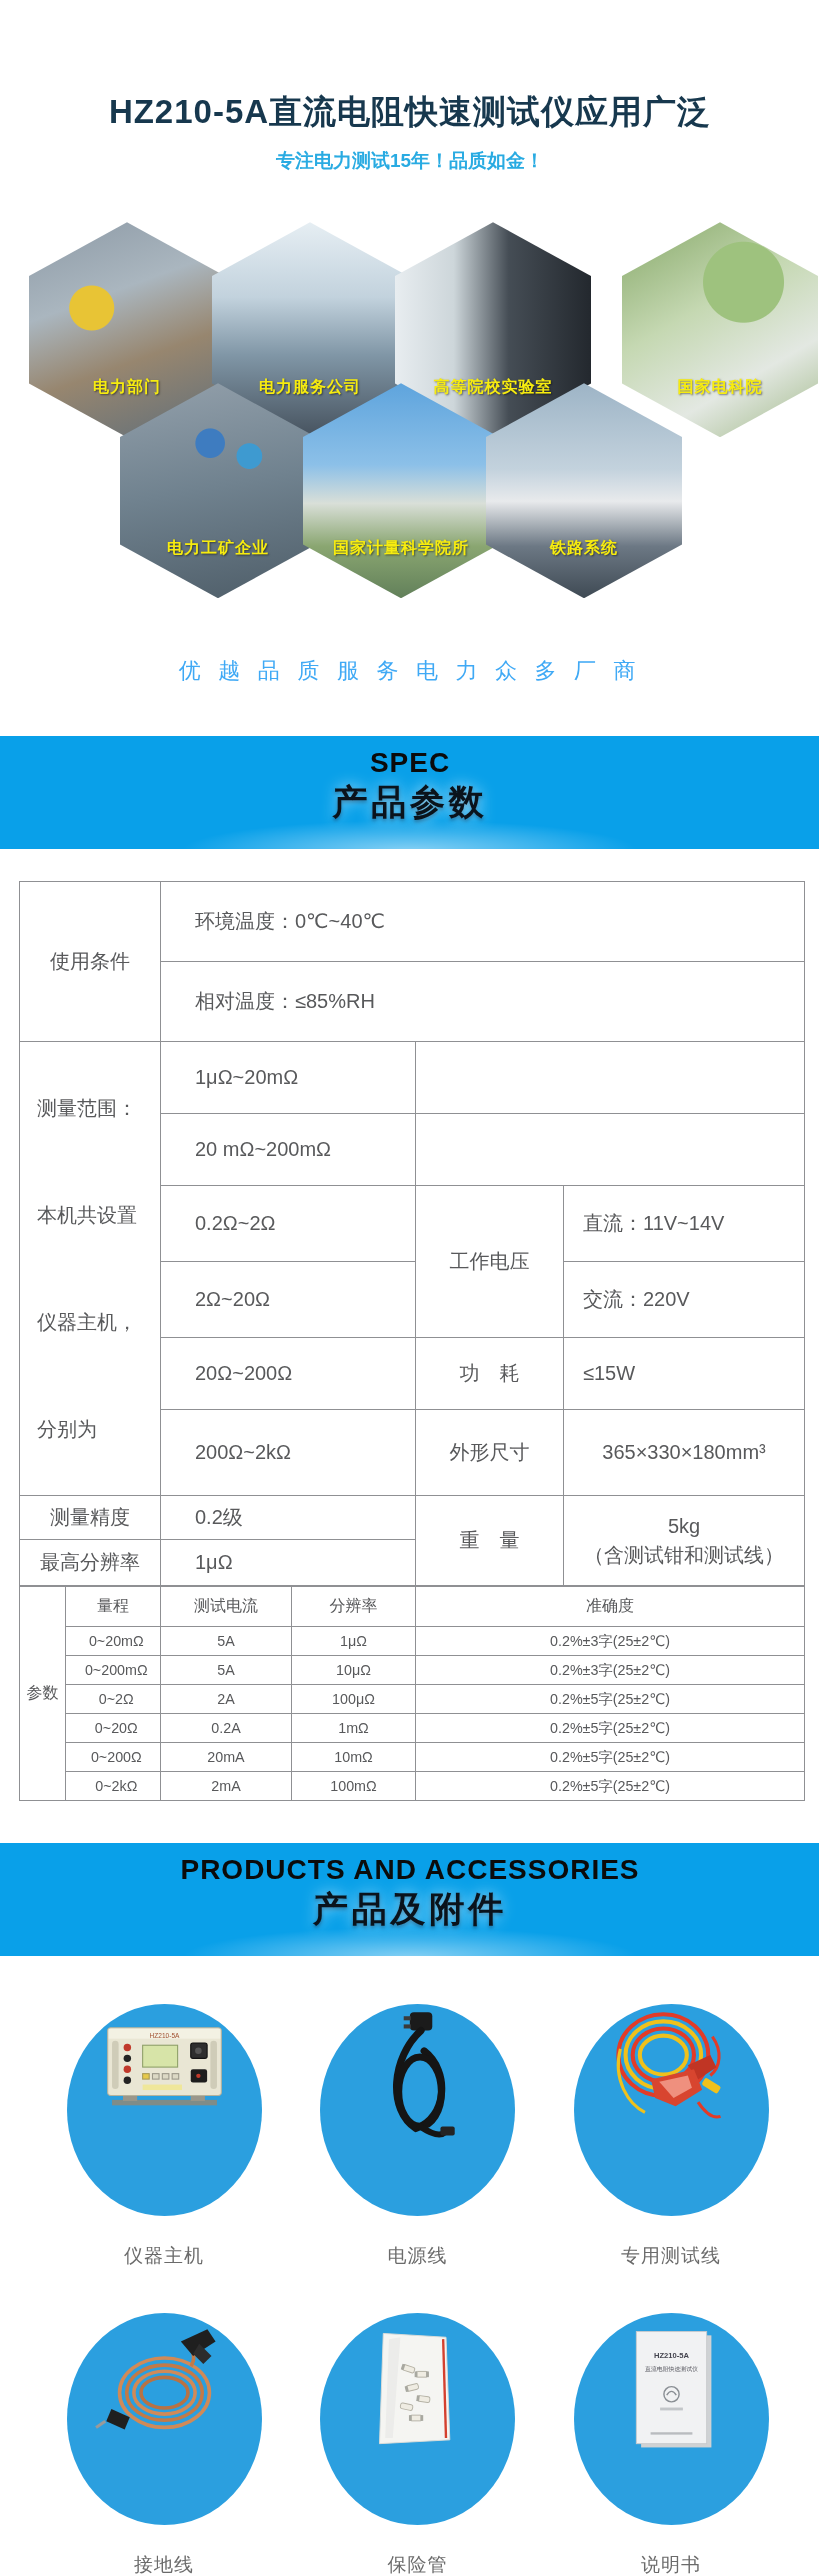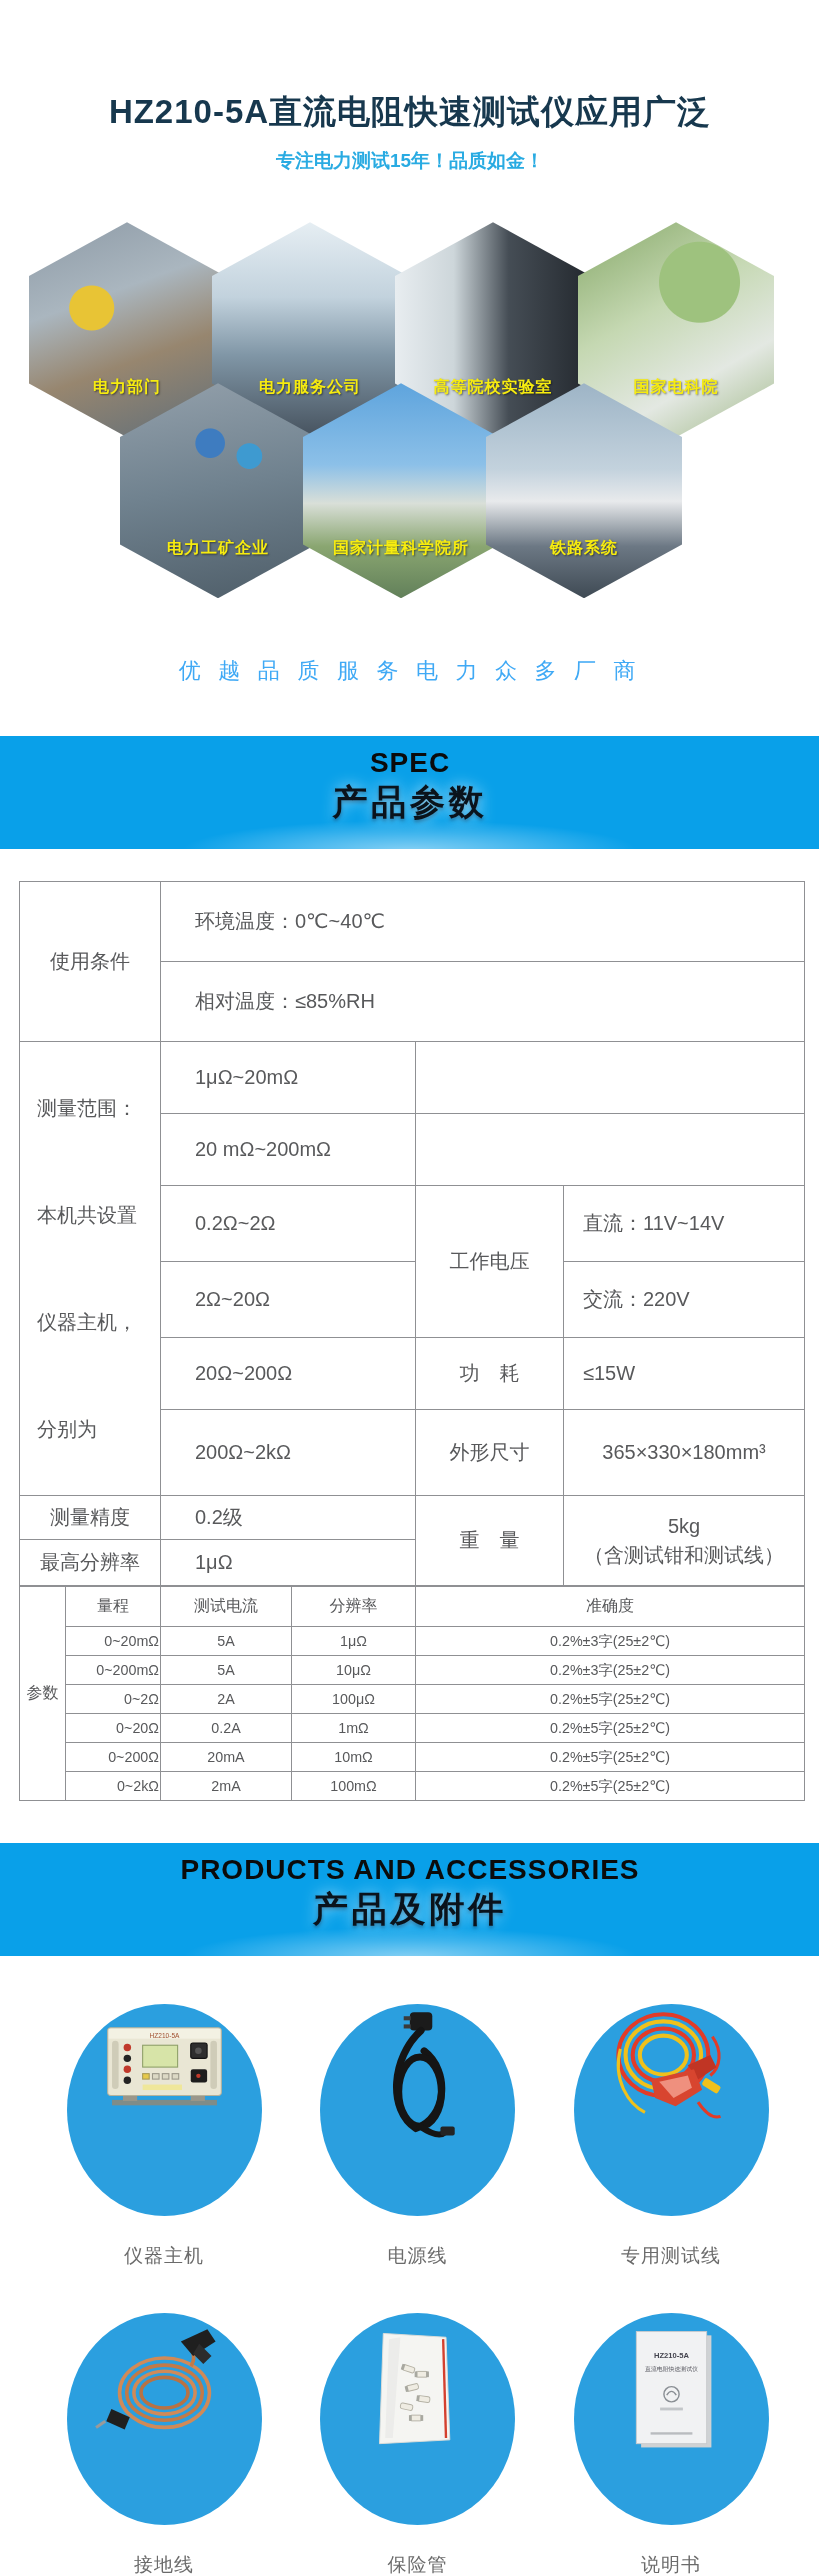--- a/index.html
+++ b/index.html
@@ -22,21 +22,21 @@
   .hex .hlabel {
     position:absolute; left:0; right:0; top:72%;
     text-align:center; font-size:16px; font-weight:bold; color:#f7ec0f;
     text-shadow:1px 1px 1.9px rgba(0,0,0,.5); letter-spacing:1px;
   }
   .hx1 { background:radial-gradient(circle at 32% 40%, #e8c435 0 22px, rgba(232,196,53,0) 23px),
          linear-gradient(160deg,#8d9aa6 0%,#aab6bf 35%,#97866f 62%,#5f6e7a 100%); }
   .hx2 { background:linear-gradient(180deg,#e6eef3 0%,#c2d2dd 35%,#8096a6 62%,#46525e 100%); }
   .hx3 { background:linear-gradient(90deg,#e8edf0 0%,#cdd6da 30%,#454d55 58%,#23282e 100%); }
   .hx4 { background:radial-gradient(circle at 62% 28%, #9ec27e 0 40px, rgba(0,0,0,0) 41px),
-         linear-gradient(150deg,#86a868 0%,#c5d8b2 40%,#e3e8e2 70%,#9fb887 100%); }
+         linear-gradient(150deg,#86a868 0%,#c5d8b2 40%,#e3e8e2 70%,#9fb887 100%);margin-left:44px; }
   .hx5 { background:radial-gradient(circle at 46% 28%, #3e7cc0 0 14.3px, rgba(0,0,0,0) 15.3px),
          radial-gradient(circle at 66% 34%, #3e9ad0 0 12.4px, rgba(0,0,0,0) 13.3px),
          linear-gradient(170deg,#93a0ab 0%,#70828f 48%,#4e5d68 100%); }
   .hx6 { background:linear-gradient(180deg,#5ea4dd 0%,#8cc0e8 38%,#d9dfd8 56%,#8aa671 76%,#62805a 100%); }
   .hx7 { background:linear-gradient(180deg,#9db4c6 0%,#c3d2dd 40%,#e8eaec 55%,#6c7884 76%,#3f4a54 100%); }
 
   .tagline {
     margin-top:53px; text-align:center; font-size:22px; font-weight:500;
     color:#3fa9f5; letter-spacing:5.7px;
   }
@@ -67,21 +67,21 @@
   .params { border:1.9px solid #737477; border-top:none; font-size:14.3px; }
   .spec td { text-align:left; }
   .c   { text-align:center !important; }
   .padl { padding-left:34px; }
   .padl2 { padding-left:19px; }
   .pre { white-space:pre-line; }
   .range-label { line-height:107px; white-space:pre-line; padding-left:17px; vertical-align:middle; }
   .weight-val { line-height:1.45; }
   .params th { background:#ffffff; font-size:16px; }
   .params td { text-align:center; }
-  .params .qc { text-align:right; padding-left:7.6px; }
+  .params .qc { text-align:center; padding-left:7.6px; }
 
   
   .products-row { display:flex; justify-content:space-between; padding:0 48px 0 63px; margin-top:48px; }
   .products-row.second { margin-top:44px; }
   .pitem { width:202px; text-align:center; }
   .pcircle {
     width:195px; height:212px; margin:0 auto; border-radius:50%;
     background:#2b9fdf; display:flex; align-items:flex-start; justify-content:center;
   }
   .plabel { margin-top:27px; font-size:19px; color:#6b6b6b; letter-spacing:1px; }

